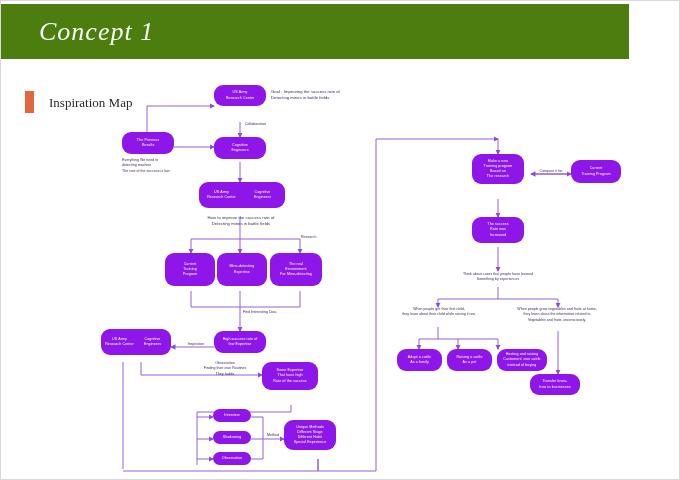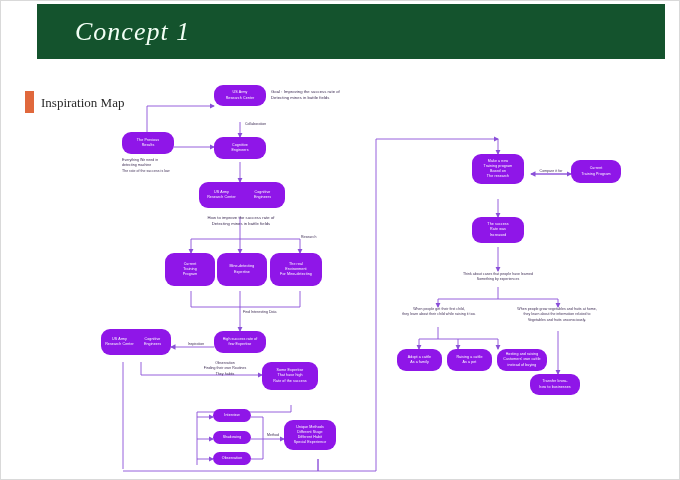--- a/index.html
+++ b/index.html
@@ -12,39 +12,38 @@
   }
   #page{
     position:absolute;inset:0;
     background:#ffffff;
     border:1px solid #d9d9d9;
     box-sizing:border-box;
   }
   
   #header{
     position:absolute;left:0;top:3px;width:628px;height:55px;
-    background:#14532d;
-    margin-left:36px;
+    background:#4d7c0f;
   }
   #header-title{
     position:absolute;left:38px;top:13px;
     font-family:"Liberation Serif",serif;
     font-style:italic;
     font-size:26px;
     color:#f2fff5;
     letter-spacing:1px;
     white-space:nowrap;
   }
   
   #section-marker{
     position:absolute;left:24px;top:90px;width:9px;height:22px;
     background:#e0683c;
   }
   #section-title{
-    position:absolute;left:40px;top:94px;
+    position:absolute;left:48px;top:94px;
     font-family:"Liberation Serif",serif;
     font-size:13px;color:#2b2b2b;white-space:nowrap;
   }
   
   #canvas{position:absolute;left:0;top:58px;width:680px;height:420px;}
   #wires{position:absolute;left:0;top:0;width:680px;height:420px;}
   
   .node{
     position:absolute;
     background:#8f16e8;

